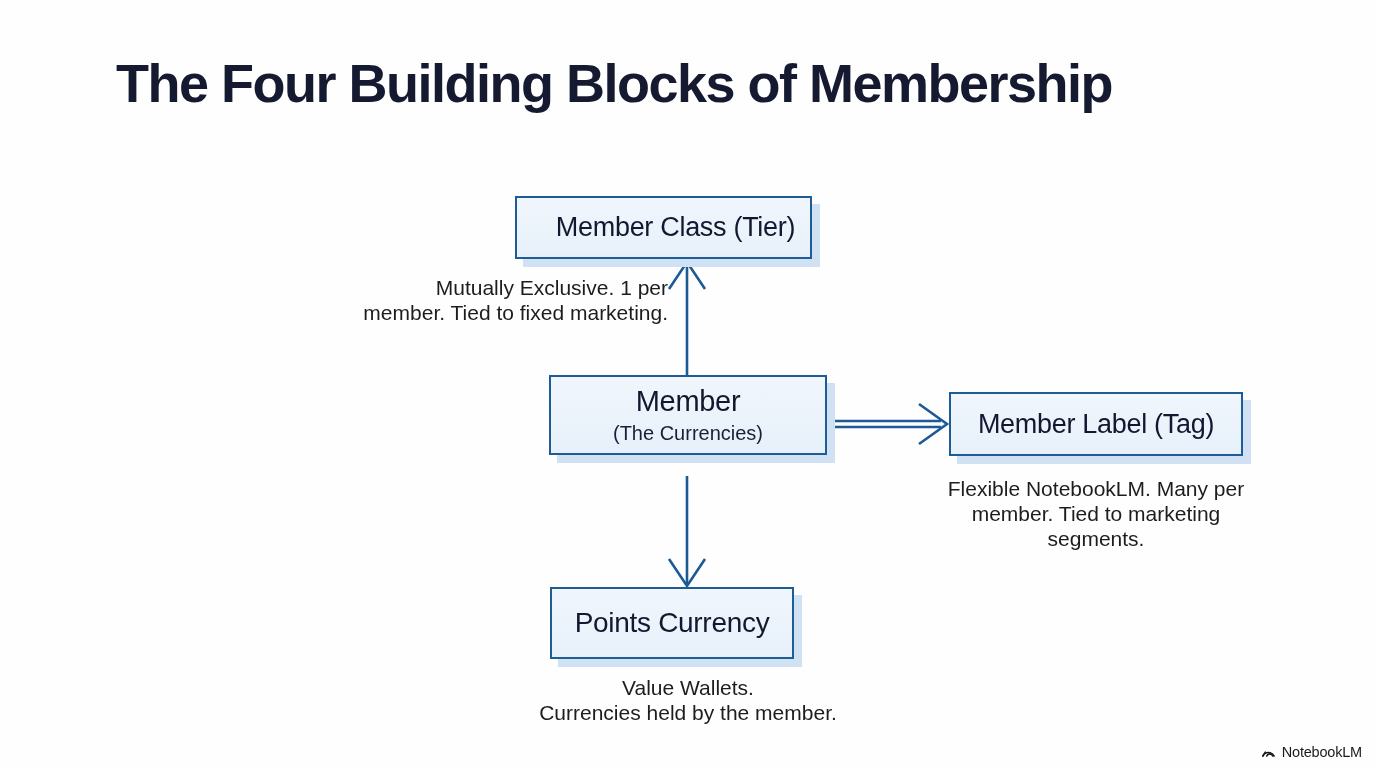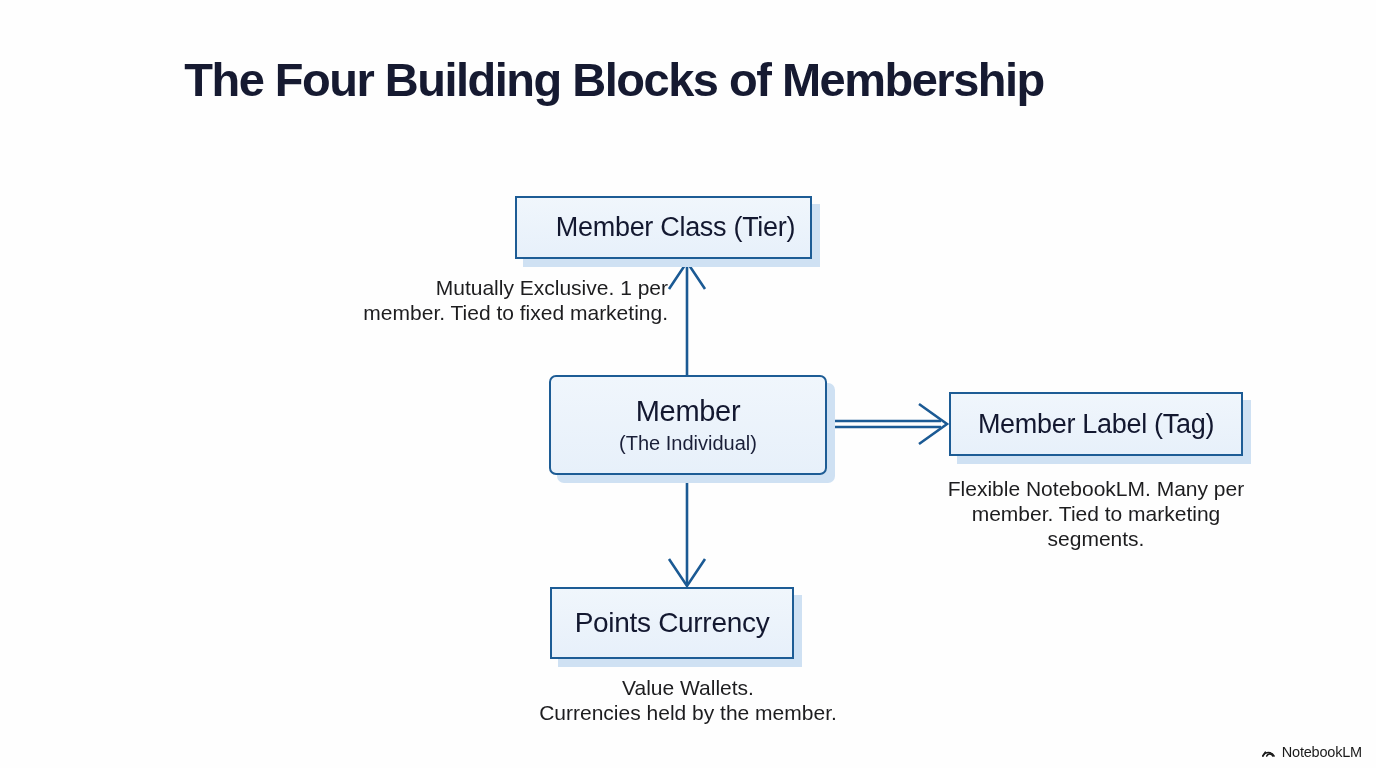--- a/index.html
+++ b/index.html
@@ -12,21 +12,21 @@
     height: 768px;
     background: #fefefe;
   }
 
   .slide-title {
     position: absolute;
     top: 52px;
     left: 0;
     width: 1228px;
     text-align: center;
-    font-size: 47px;
+    font-size: 54px;
     font-weight: 600;
     letter-spacing: -1.5px;
     color: #161a31;
   }
 
   .node {
     position: absolute;
     background: linear-gradient(180deg, #f0f6fc 0%, #e7f0fa 100%);
     border: 2.5px solid #1d5c95;
     box-shadow: 8px 8px 0 #cfe1f3;
@@ -42,21 +42,21 @@
     letter-spacing: -0.3px;
   }
   .node .node-sublabel {
     font-size: 20px;
     font-weight: 400;
     margin-top: 4px;
     color: #1a1f38;
   }
 
   .node-member-class { left: 515px; top: 196px; width: 297px; height: 63px; padding-left: 24px; }
-  .node-member       { left: 549px; top: 375px; width: 278px; height: 100px; border-radius: 7px; }
+  .node-member       { left: 549px; top: 375px; width: 278px; height: 80px; }
   .node-member .node-label { font-size: 29px; }
   .node-member-label { left: 949px; top: 392px; width: 294px; height: 64px; }
   .node-points       { left: 550px; top: 587px; width: 244px; height: 72px; }
   .node-points .node-label { font-size: 28px; }
 
   .arrow-layer {
     position: absolute;
     left: 0; top: 0;
     width: 1376px; height: 768px;
     pointer-events: none;
@@ -128,21 +128,21 @@
       <polyline points="919,404 947,424 919,444"></polyline>
     </g>
   </svg>
 
   <div class="node node-member-class">
     <div class="node-label">Member Class (Tier)</div>
   </div>
 
   <div class="node node-member">
     <div class="node-label">Member</div>
-    <div class="node-sublabel">(The Individual)</div>
+    <div class="node-sublabel">(The Currencies)</div>
   </div>
 
   <div class="node node-member-label">
     <div class="node-label">Member Label (Tag)</div>
   </div>
 
   <div class="node node-points">
     <div class="node-label">Points Currency</div>
   </div>
 

